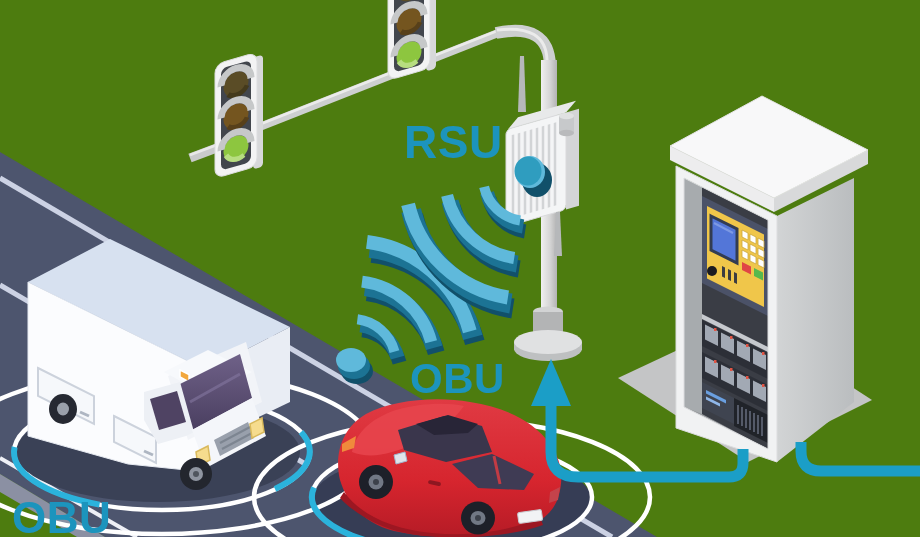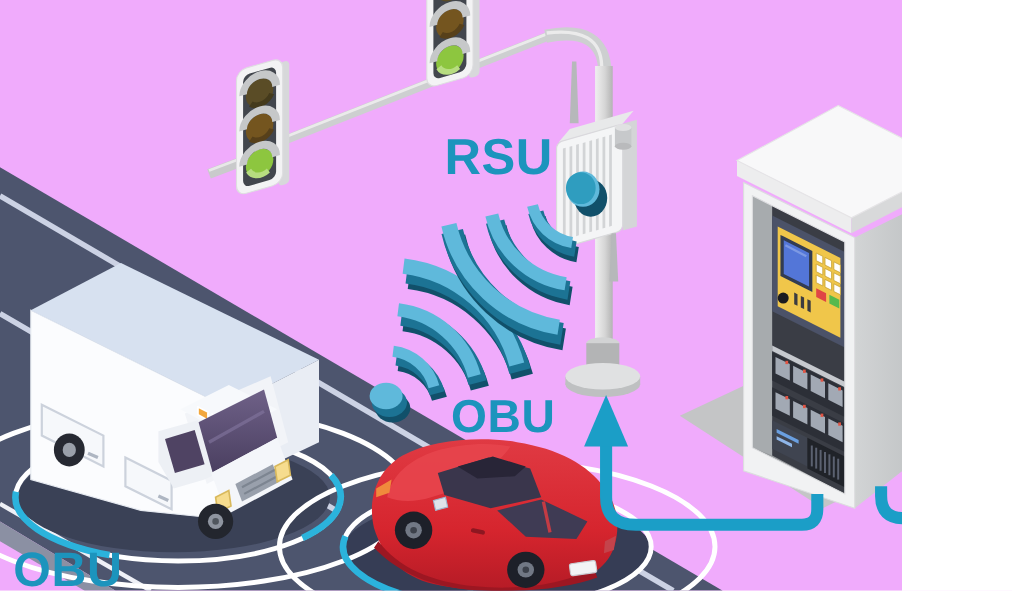--- a/index.html
+++ b/index.html
@@ -1,16 +1,16 @@
 <!DOCTYPE html>
 <html style="--accent-teal: #1b9ec7; --label-teal: #1c94bd; --wave-light: #5fb9db; --wave-mid: #1c7394; --wave-dark: #11506a; --ring-teal: #2bb3dc; --road: #4d556e; --road-marking: #ccd2e4; --road-side: #8b90a3; --vehicle-shadow: #3a4156; --car-red: #d6252e; --truck-white: #fbfcfe; --signal-green: #8dc63f; --cabinet-panel-yellow: #f0c64a; --cabinet-screen-blue: #5376d8; --metal-gray: #cfcfcf;"><head>
 <meta charset="utf-8">
 <style>
   html,body{margin:0;padding:0;background:#fff;}
-  .scene{position:relative;width:820px;height:537px;background:#f0abfc;overflow:hidden;
+  .scene{position:relative;width:920px;height:537px;background:#4d7c0f;overflow:hidden;
          font-family:"Liberation Sans",sans-serif;text-align:center;}
   svg{display:block;}
   .label-text{font-family:"Liberation Sans",sans-serif;font-weight:bold;
               fill:var(--label-teal,#1c94bd);letter-spacing:0.5px;}
   .cable{stroke:var(--accent-teal,#1b9ec7);stroke-width:11;fill:none;}
   .arrowhead{fill:var(--accent-teal,#1b9ec7);}
   .ring{fill:none;stroke:#ffffff;stroke-width:4.5;}
   .ring-teal{fill:none;stroke:var(--ring-teal,#2bb3dc);stroke-width:6;}
   .wave-dark{fill:none;stroke:var(--wave-dark,#11506a);}
   .wave-mid{fill:none;stroke:var(--wave-mid,#1c7394);}

